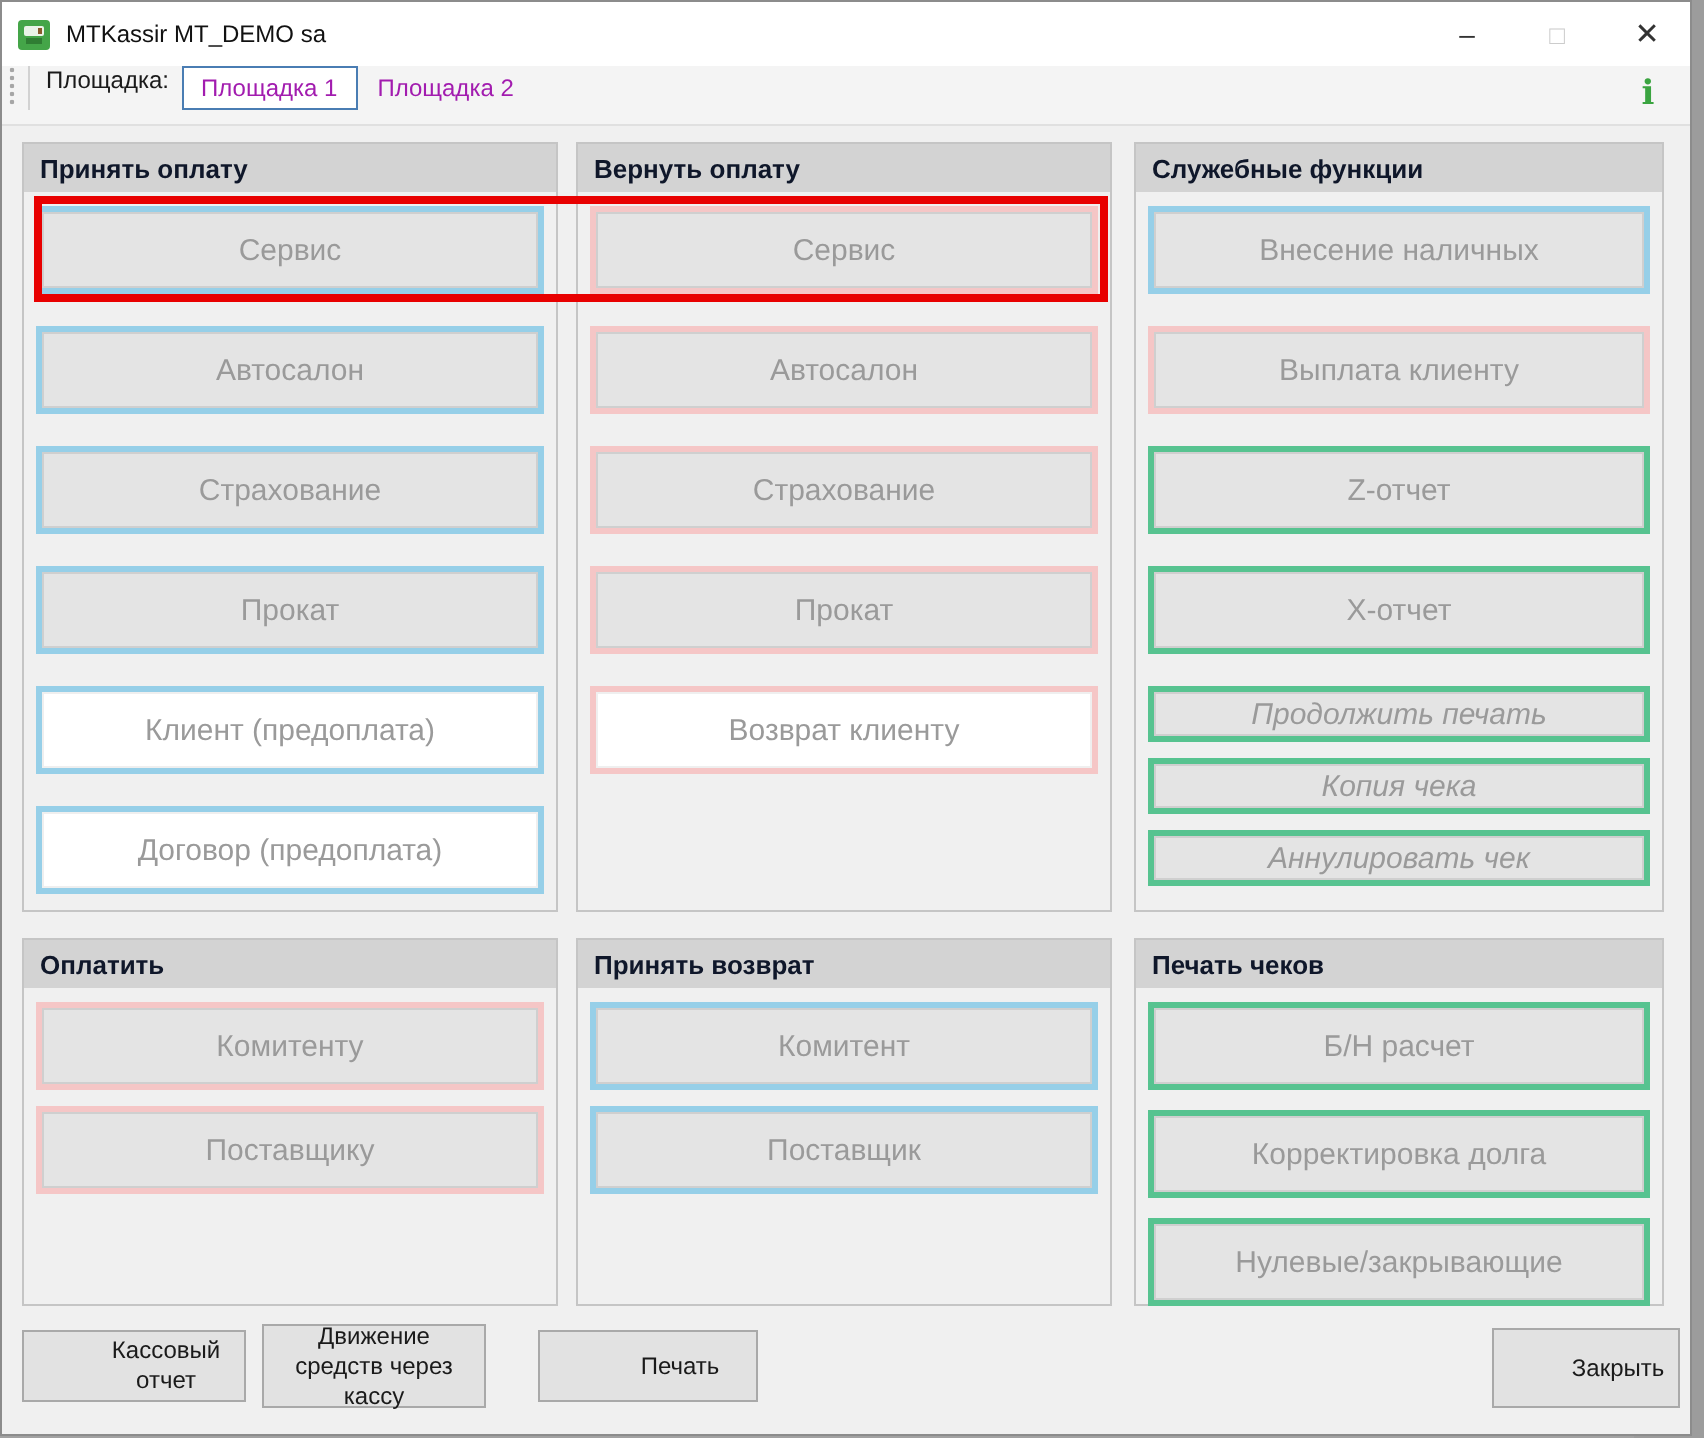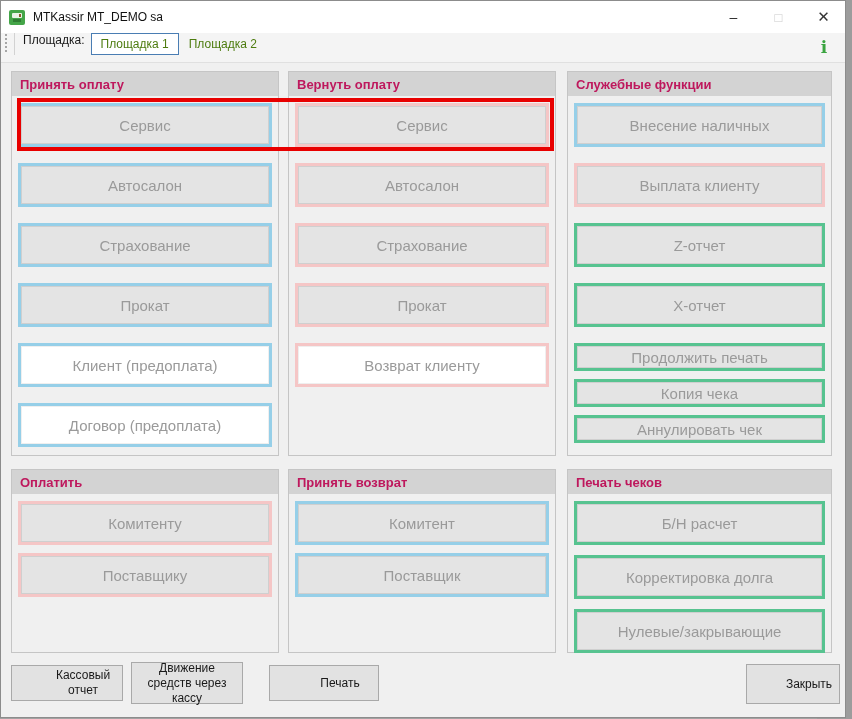--- a/index.html
+++ b/index.html
@@ -26,43 +26,43 @@
   .ctrl.close { font-size:15px; }
   
   .toolbar { position:absolute; left:0; top:32px; width:100%; height:30px;
     background:#f4f4f4; border-bottom:1px solid #e0e0e0;
     display:flex; align-items:flex-start; }
   .grip { width:4px; height:20px; margin-left:3px;
     background-image:radial-gradient(#a6a6a6 1px, transparent 1.3px);
     background-size:4px 4px; }
   .tb-sep { width:1px; height:22px; background:#d2d2d2; margin:0 8px 0 6px; }
   .tb-label { font-size:12px; color:#1a1a1a; margin-right:6px; }
-  .tab { font-size:12px; color:#4d7c0f; background:transparent; border:1px solid transparent;
+  .tab { font-size:12px; color:#a21caf; background:transparent; border:1px solid transparent;
     padding:3px 9px; height:22px; }
   .tab.selected { background:#ffffff; border-color:#4a7db3; }
   .info { position:absolute; right:14px; top:4px; font-family:"DejaVu Serif", serif;
     font-weight:bold; font-size:17px; color:#3aa440; width:14px; text-align:center; }
   
   .group { position:absolute; border:1px solid #c5c5c5; background:#f0f0f0; }
   .g-r1 { top:70px; height:385px; }
   .g-r2 { top:468px; height:184px; }
   .g-c1 { left:10px;  width:268px; }
   .g-c2 { left:287px; width:268px; }
   .g-c3 { left:566px; width:265px; }
   .group-header { height:24px; background:#d3d3d3; display:flex; align-items:center;
-    padding-left:8px; font-size:13px; font-weight:bold; color:#be185d; }
+    padding-left:8px; font-size:13px; font-weight:bold; color:#0f172a; }
   .group-body { padding:7px 6px 0 6px; }
   .gbtn { display:block; width:100%; height:44px; margin-bottom:16px;
     background:#e4e4e4; border:3px solid; box-shadow:inset 0 0 0 1px #cfcfcf;
     font-family:"Liberation Sans", sans-serif; font-size:15px; color:#9a9a9a; }
   .gbtn.blue  { border-color:#96cfe8; }
   .gbtn.pink  { border-color:#f5c6c6; }
   .gbtn.green { border-color:#57c390; }
   .gbtn.white { background:#ffffff; box-shadow:inset 0 0 0 1px #efefef; }
-  .gbtn.short { height:28px; margin-bottom:8px; }
+  .gbtn.short { height:28px; margin-bottom:8px;font-style:italic; }
   .g-r2 .gbtn { margin-bottom:8px; }
   .gap10 .gbtn { margin-bottom:10px; }
   
   .highlight { position:absolute; left:16px; top:97px; width:537px; height:53px;
     border:4px solid #e80000; pointer-events:none; z-index:5; }
   
   .fbtn { position:absolute; background:#e2e2e2; border:1px solid #a9a9a9;
     font-family:"Liberation Sans", sans-serif; font-size:12px; color:#1a1a1a;
     display:flex; align-items:center; justify-content:center; text-align:center; line-height:1.25;padding-left:32px; }
   .fbtn.cash-report { left:10px;  top:664px; width:112px; height:36px; }

